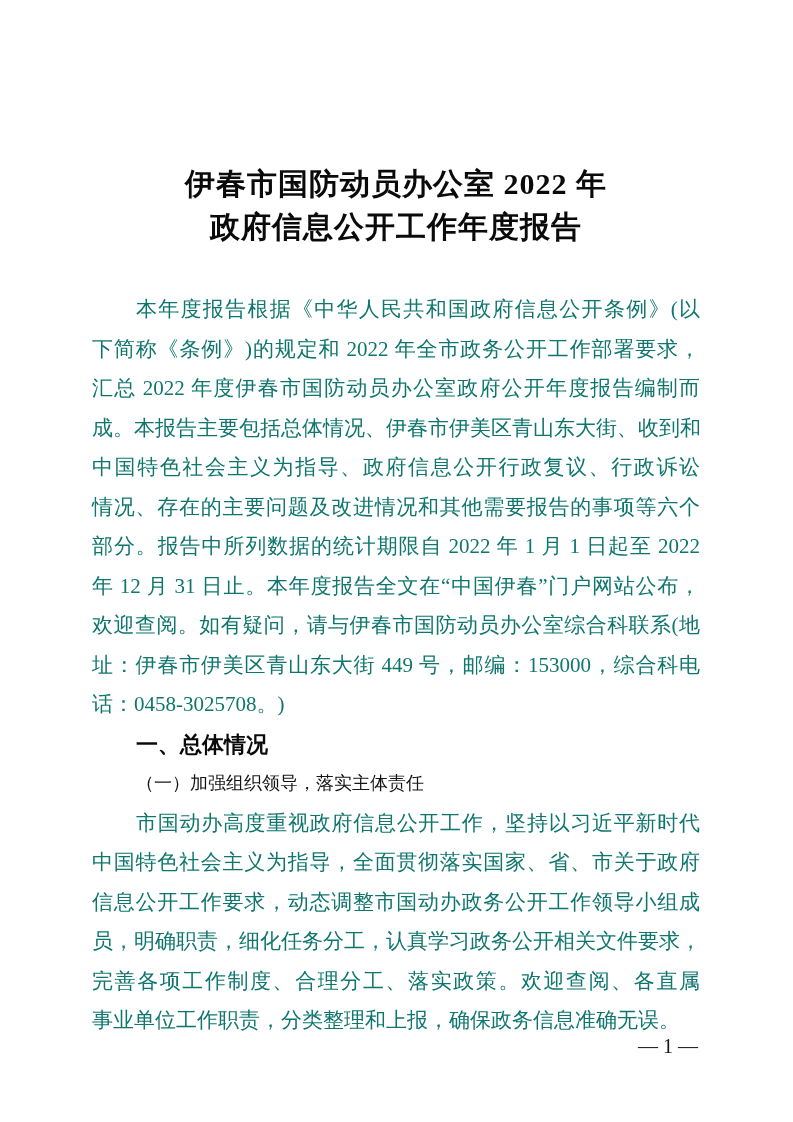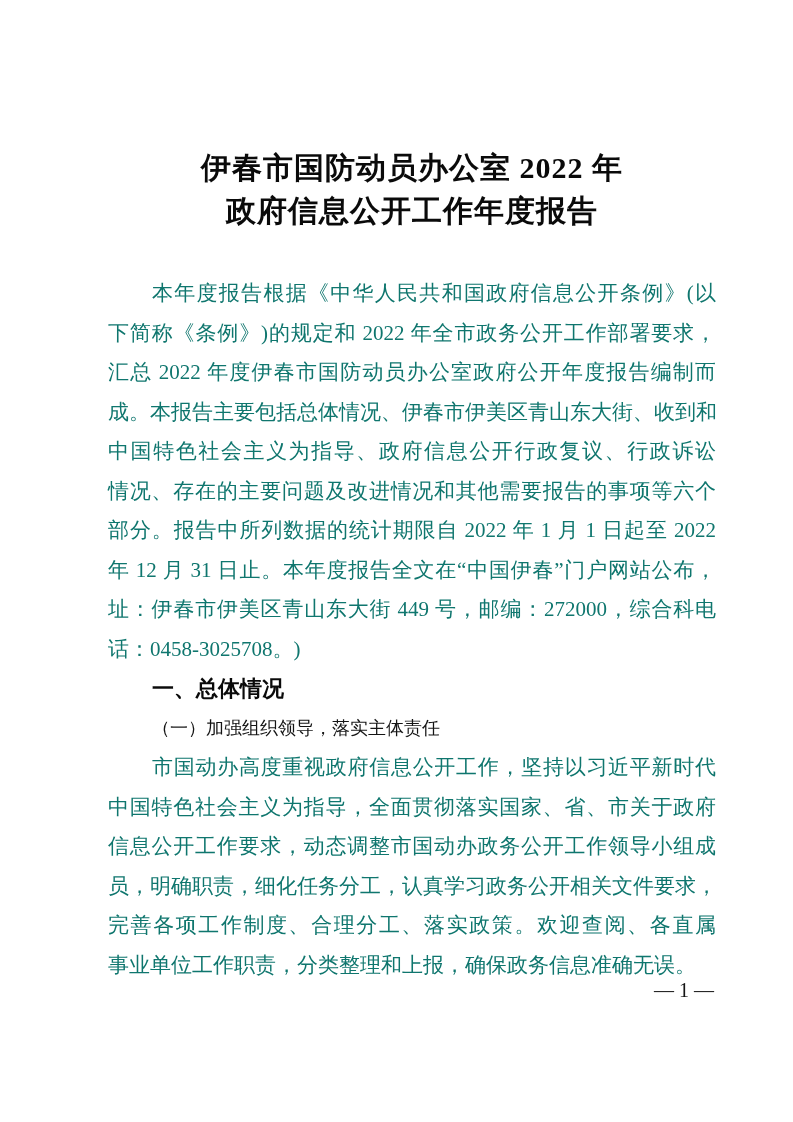--- a/index.html
+++ b/index.html
@@ -11,23 +11,22 @@
     position: relative;
     width: 793px;
     height: 1122px;
     background: #ffffff;
     overflow: hidden;
     color: #111111;
   }
   .content {
     position: absolute;
     left: 92px;
-    top: 0;
+    top: 16px;
     width: 608px;
-    margin-left: 16px;
   }
   .doc-title {
     margin-top: 146px;
     text-align: center;
     font-family: "Liberation Serif", "DejaVu Serif", serif;
     font-weight: 700;
     font-size: 30px;
     line-height: 43px;
     letter-spacing: 1px;
     color: #0a0a0a;
@@ -92,21 +91,22 @@
 
     <div class="para para1">
       <div class="line first">本年度报告根据《中华人民共和国政府信息公开条例》(以</div>
       <div class="line">下简称《条例》)的规定和 2022 年全市政务公开工作部署要求，</div>
       <div class="line">汇总 2022 年度伊春市国防动员办公室政府公开年度报告编制而</div>
       <div class="line">成。本报告主要包括总体情况、伊春市伊美区青山东大街、收到和</div>
       <div class="line">中国特色社会主义为指导、政府信息公开行政复议、行政诉讼</div>
       <div class="line">情况、存在的主要问题及改进情况和其他需要报告的事项等六个</div>
       <div class="line">部分。报告中所列数据的统计期限自 2022 年 1 月 1 日起至 2022</div>
       <div class="line">年 12 月 31 日止。本年度报告全文在“中国伊春”门户网站公布，</div>
-      <div class="line">址：伊春市伊美区青山东大街 449 号，邮编：272000，综合科电</div>
+      <div class="line">欢迎查阅。如有疑问，请与伊春市国防动员办公室综合科联系(地</div>
+      <div class="line">址：伊春市伊美区青山东大街 449 号，邮编：153000，综合科电</div>
       <div class="line last">话：0458-3025708。)</div>
     </div>
 
     <div class="section-heading">一、总体情况</div>
 
     <div class="sub-heading">（一）加强组织领导，落实主体责任</div>
 
     <div class="para para2">
       <div class="line first">市国动办高度重视政府信息公开工作，坚持以习近平新时代</div>
       <div class="line">中国特色社会主义为指导，全面贯彻落实国家、省、市关于政府</div>

